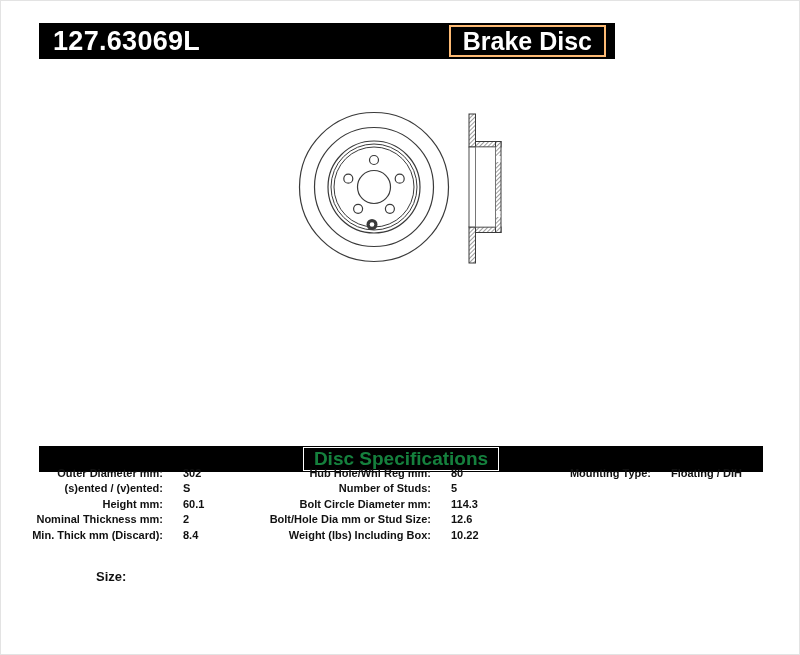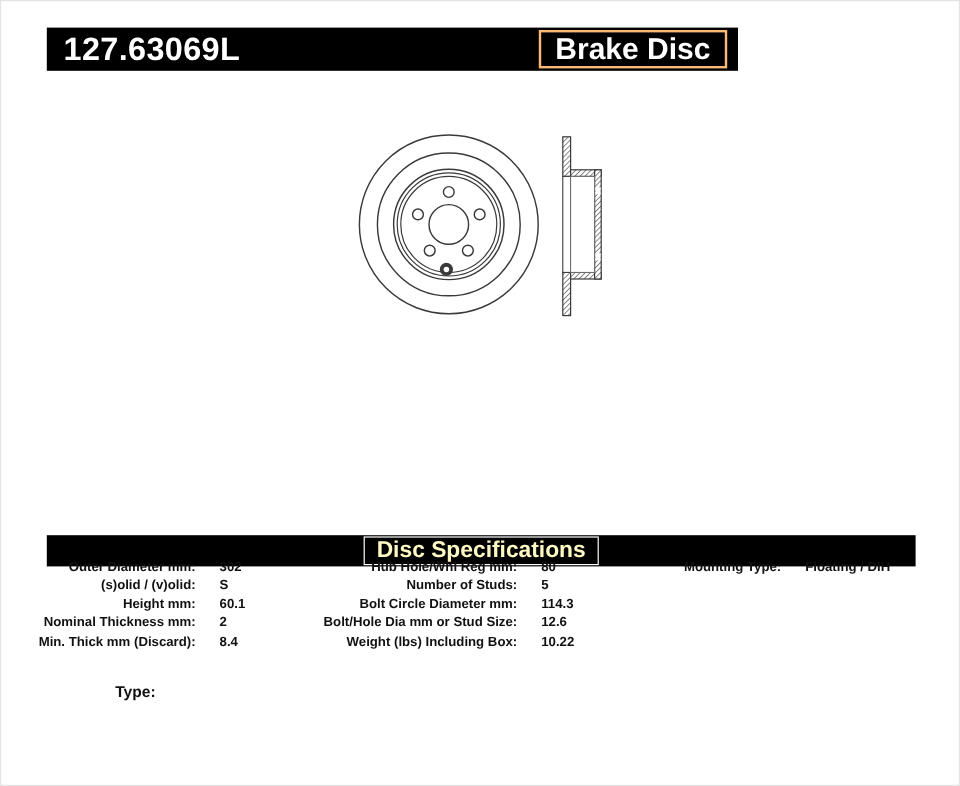--- a/index.html
+++ b/index.html
@@ -27,21 +27,21 @@
   .drawing { position:absolute; left:280px; top:93px; }
   
   .spec-bar {
     position:absolute; left:38px; top:445px; width:724px; height:26px;
     background:#000; display:flex; align-items:center; justify-content:center;
   }
   .spec-title-box {
     border:1px solid #fff; height:22px; display:flex; align-items:center;
     padding:0 10px; background:#000;
   }
-  .spec-title { color:#fef9c3; font-weight:bold; font-size:19px; white-space:nowrap; }
+  .spec-title { color:#15803d; font-weight:bold; font-size:19px; white-space:nowrap; }
   
   .spec-col { position:absolute; top:464px; }
   .col-left  { left:30px;  }
   .col-mid   { left:262px; }
   .col-right { left:545px; }
   .spec-row { display:flex; height:15.5px; align-items:center; }
   .spec-label {
     text-align:right; font-size:11px; font-weight:bold; color:#111;
     white-space:nowrap;
   }
@@ -120,21 +120,21 @@
       <span class="spec-title">Disc Specifications</span>
     </div>
   </div>
 
   <div class="spec-col col-left">
     <div class="spec-row">
       <span class="spec-label">Outer Diameter mm:</span>
       <span class="spec-value">302</span>
     </div>
     <div class="spec-row">
-      <span class="spec-label">(s)olid / (v)olid:</span>
+      <span class="spec-label">(s)ented / (v)ented:</span>
       <span class="spec-value">S</span>
     </div>
     <div class="spec-row">
       <span class="spec-label">Height mm:</span>
       <span class="spec-value">60.1</span>
     </div>
     <div class="spec-row">
       <span class="spec-label">Nominal Thickness mm:</span>
       <span class="spec-value">2</span>
     </div>
@@ -167,15 +167,15 @@
     </div>
   </div>
 
   <div class="spec-col col-right">
     <div class="spec-row">
       <span class="spec-label">Mounting Type:</span>
       <span class="spec-value">Floating / DIH</span>
     </div>
   </div>
 
-  <div class="note">Type:</div>
+  <div class="note">Size:</div>
 
 </div>
 
 </body></html>

